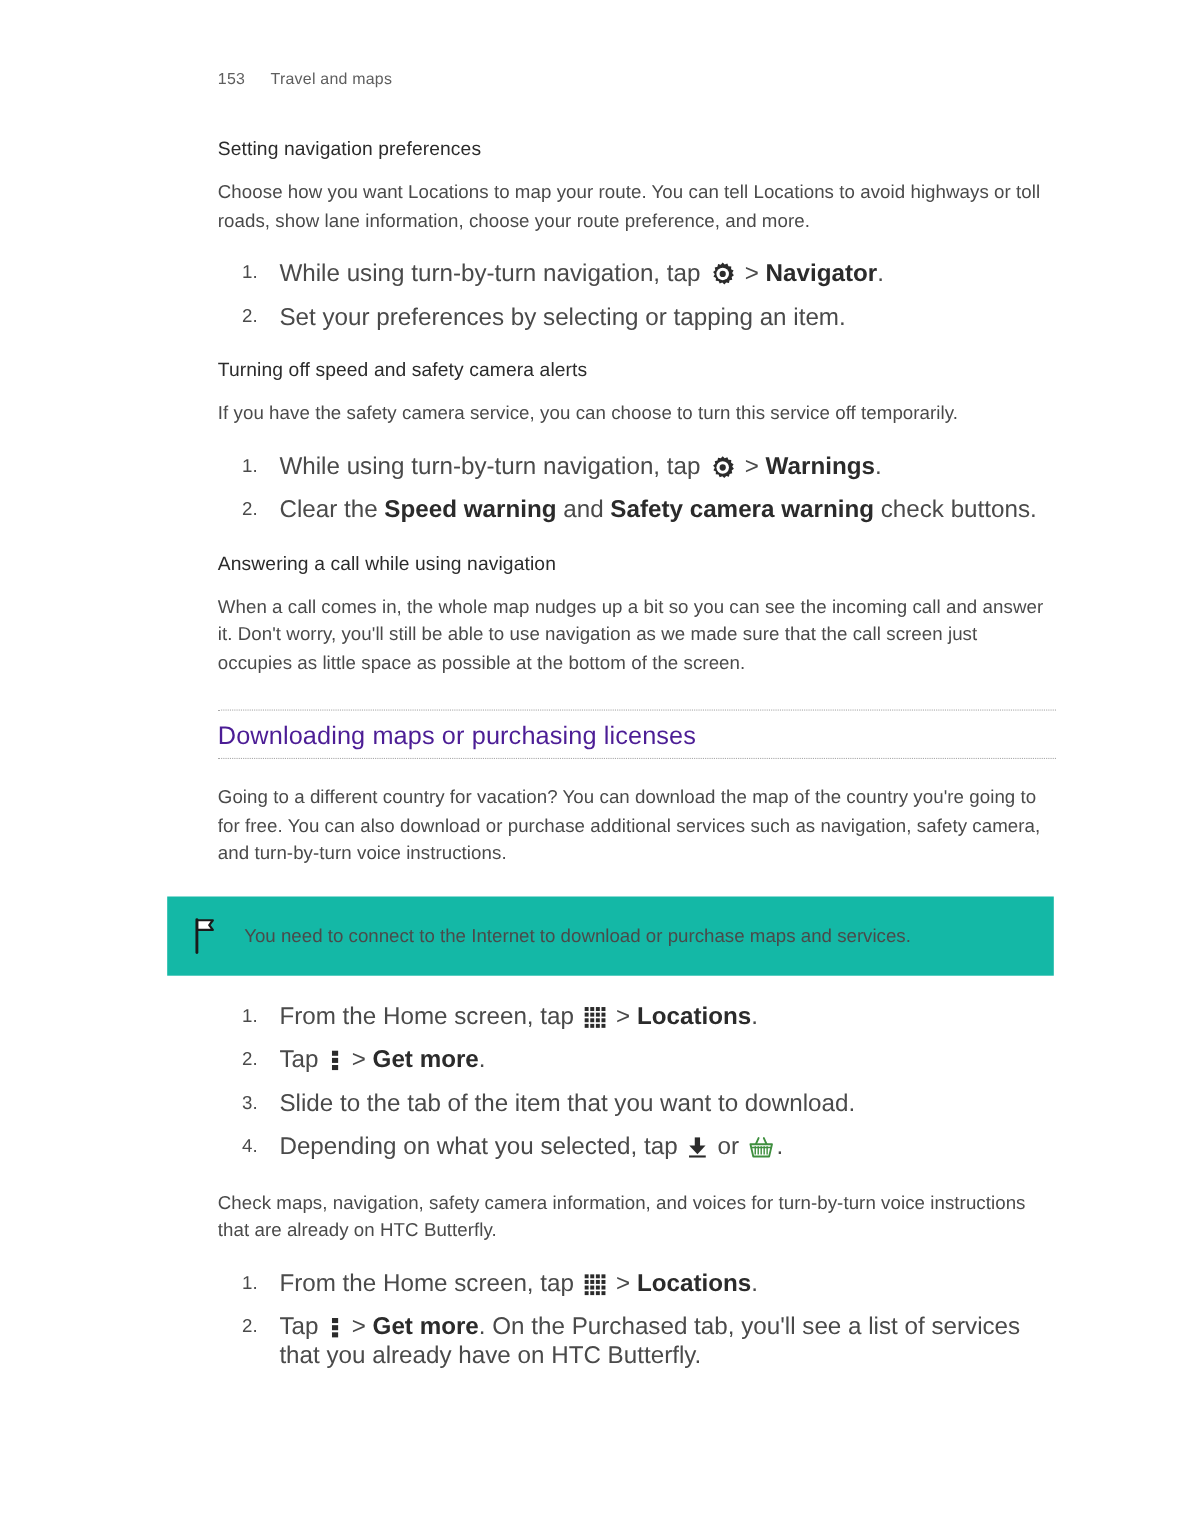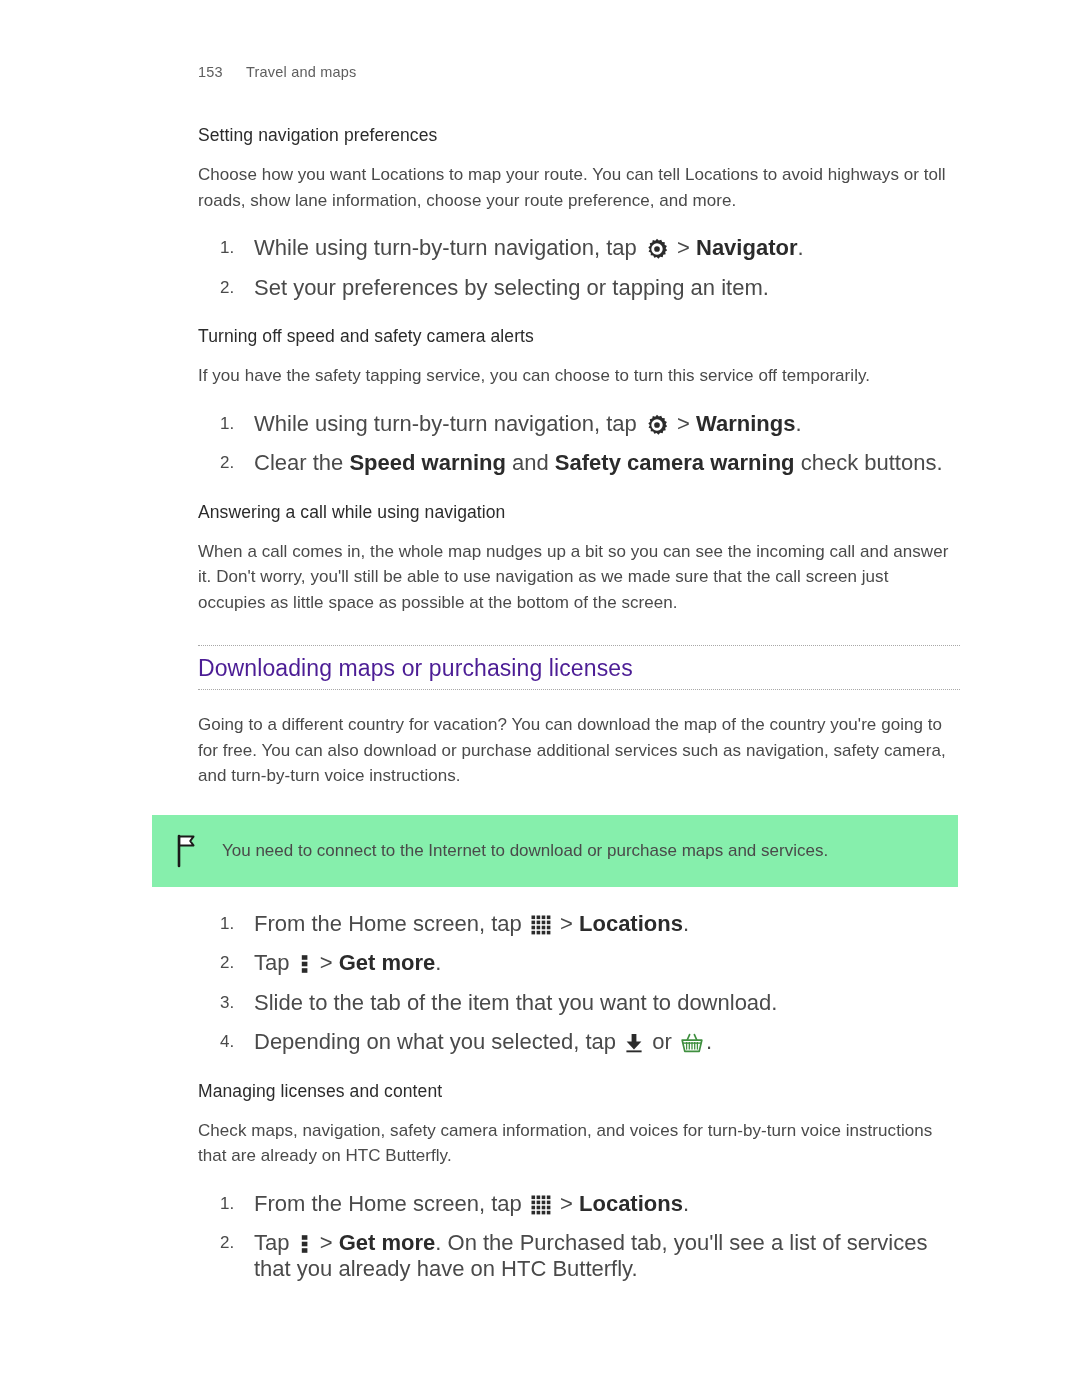--- a/index.html
+++ b/index.html
@@ -103,21 +103,21 @@
     margin: 0;
     font-size: 23px;
     font-weight: 400;
     color: #4c1d95;
     letter-spacing: 0.1px;
   }
 
   
   .note {
     position: relative;
-    background: #86efac;
+    background: #14b8a6;
     margin: 26px 0 24px -46px;
     width: 806px;
     box-sizing: border-box;
     padding: 22px 26px 22px 70px;
     min-height: 72px;
     display: flex;
     align-items: center;
   }
   .note .note-icon {
     position: absolute;
@@ -176,21 +176,21 @@
         </span>
         <span class="gt">&gt;</span>
         <span class="b">Navigator</span><span>.</span>
       </li>
       <li>
         <span>Set your preferences by selecting or tapping an item.</span>
       </li>
     </ol>
 
     <h3 class="sub-head">Turning off speed and safety camera alerts</h3>
-    <p class="body">If you have the safety tapping service, you can choose to turn this service off temporarily.</p>
+    <p class="body">If you have the safety camera service, you can choose to turn this service off temporarily.</p>
 
     <ol class="steps">
       <li>
         <span>While using turn-by-turn navigation, tap</span>
         <span class="ico ico-gear">
           <svg viewBox="0 0 24 24" width="22" height="22">
             <path fill="#2b2b2b" d="M12 0.8l2.0 2.0 2.6-1.0 1.1 2.6 2.8 0.2-0.2 2.8 2.5 1.3-1.4 2.4 1.7 2.2-2.2 1.7 0.6 2.7-2.7 0.7-0.6 2.7-2.7-0.6-1.9 2.0-2.0-1.9-2.6 1.0-1.1-2.6-2.8-0.2 0.2-2.8-2.5-1.3 1.4-2.4-1.7-2.2 2.2-1.7-0.6-2.7 2.7-0.7 0.6-2.7 2.7 0.6z"></path>
             <circle cx="12" cy="12" r="6.2" fill="#ffffff"></circle>
             <circle cx="12" cy="12" r="3.1" fill="#2b2b2b"></circle>
           </svg>
@@ -294,21 +294,20 @@
               <path d="M13.7 9.0 L13.7 16.6"></path>
               <path d="M16.4 9.0 L16.4 16.6"></path>
             </g>
             <path d="M1.9 10.1 L20.1 10.1" stroke="#3f8f3f" stroke-width="1.4"></path>
           </svg>
         </span><span>.</span>
       </li>
     </ol>
 
 
-    <h3 class="sub-head">Managing licenses and content</h3>
     <p class="body">Check maps, navigation, safety camera information, and voices for turn-by-turn voice instructions that are already on HTC Butterfly.</p>
 
     <ol class="steps">
       <li>
         <span>From the Home screen, tap</span>
         <span class="ico ico-grid">
           <svg viewBox="0 0 20 20" width="20" height="20">
             <g fill="#2b2b2b">
               <rect x="0.5" y="0.5" width="3.6" height="3.6"></rect>
                 <rect x="5.6" y="0.5" width="3.6" height="3.6"></rect>

